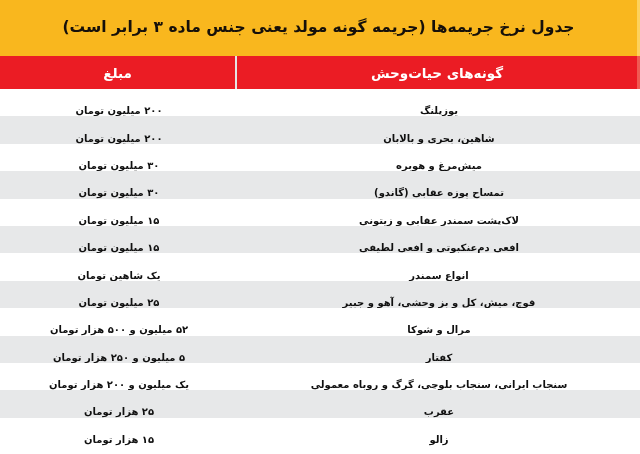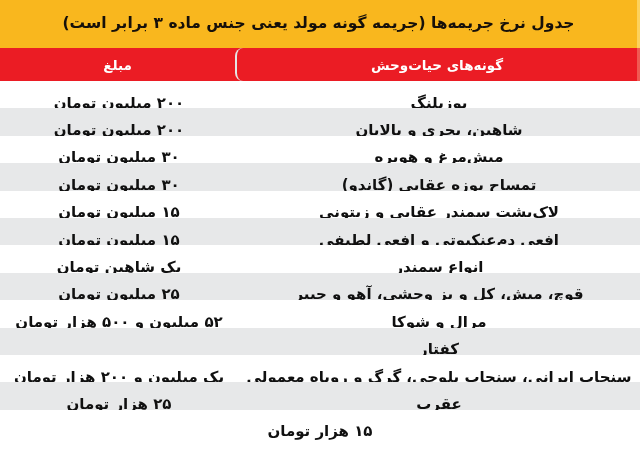--- a/index.html
+++ b/index.html
@@ -20,21 +20,21 @@
     width: 640px;
     height: 454px;
     box-sizing: border-box;
     background: #ffffff;
     display: flex;
     flex-direction: column;
   }
 
   
   .title-bar {
-    height: 48px;
+    height: 56px;
     background: #f9b71e;
     border-right: 3px solid #fdd25c;
     box-sizing: border-box;
     display: flex;
     align-items: center;
     justify-content: center;
     padding: 0 14px;
   }
   .title-bar .title-text {
     color: #16100a;
@@ -58,21 +58,20 @@
   }
   .head-cell {
     display: flex;
     align-items: center;
     justify-content: center;
     color: #ffffff;
     font-size: 13.5px;
     font-weight: bold;
     letter-spacing: -0.2px;
     white-space: nowrap;
-    border-radius: 8px;
   }
   .head-cell.species {
     flex: 0 0 402px;
     border-left: 2px solid #e5e5e5;
     box-sizing: border-box;
   }
   .head-cell.amount {
     flex: 1 1 auto;
   }
 
@@ -91,21 +90,21 @@
     background: #ffffff;
   }
   .data-row.zebra {
     background: #e7e8e9;
   }
   .cell {
     display: flex;
     align-items: center;
     justify-content: center;
     color: #101010;
-    font-size: 15px;
+    font-size: 10px;
     font-weight: bold;
     letter-spacing: -0.2px;
     white-space: nowrap;
     box-sizing: border-box;
     margin-top: 16px;
   }
   .cell.species {
     flex: 0 0 402px;
     text-align: right;
   }
@@ -163,28 +162,30 @@
       <div class="data-row zebra">
         <div class="cell species">قوچ، میش، کل و بز وحشی، آهو و جبیر</div>
         <div class="cell amount">۲۵ میلیون تومان</div>
       </div>
       <div class="data-row">
         <div class="cell species">مرال و شوکا</div>
         <div class="cell amount">۵۲ میلیون و ۵۰۰ هزار تومان</div>
       </div>
       <div class="data-row zebra">
         <div class="cell species">کفتار</div>
+        <div class="cell amount">۵ میلیون و ۲۵۰ هزار تومان</div>
       </div>
       <div class="data-row">
         <div class="cell species">سنجاب ایرانی، سنجاب بلوچی، گرگ و روباه معمولی</div>
         <div class="cell amount">یک میلیون و ۲۰۰ هزار تومان</div>
       </div>
       <div class="data-row zebra">
         <div class="cell species">عقرب</div>
         <div class="cell amount">۲۵ هزار تومان</div>
       </div>
       <div class="data-row">
+        <div class="cell species">زالو</div>
         <div class="cell amount">۱۵ هزار تومان</div>
       </div>
     </div>
 
   <div class="tail-space"></div>
 </div>
 
 </body></html>

